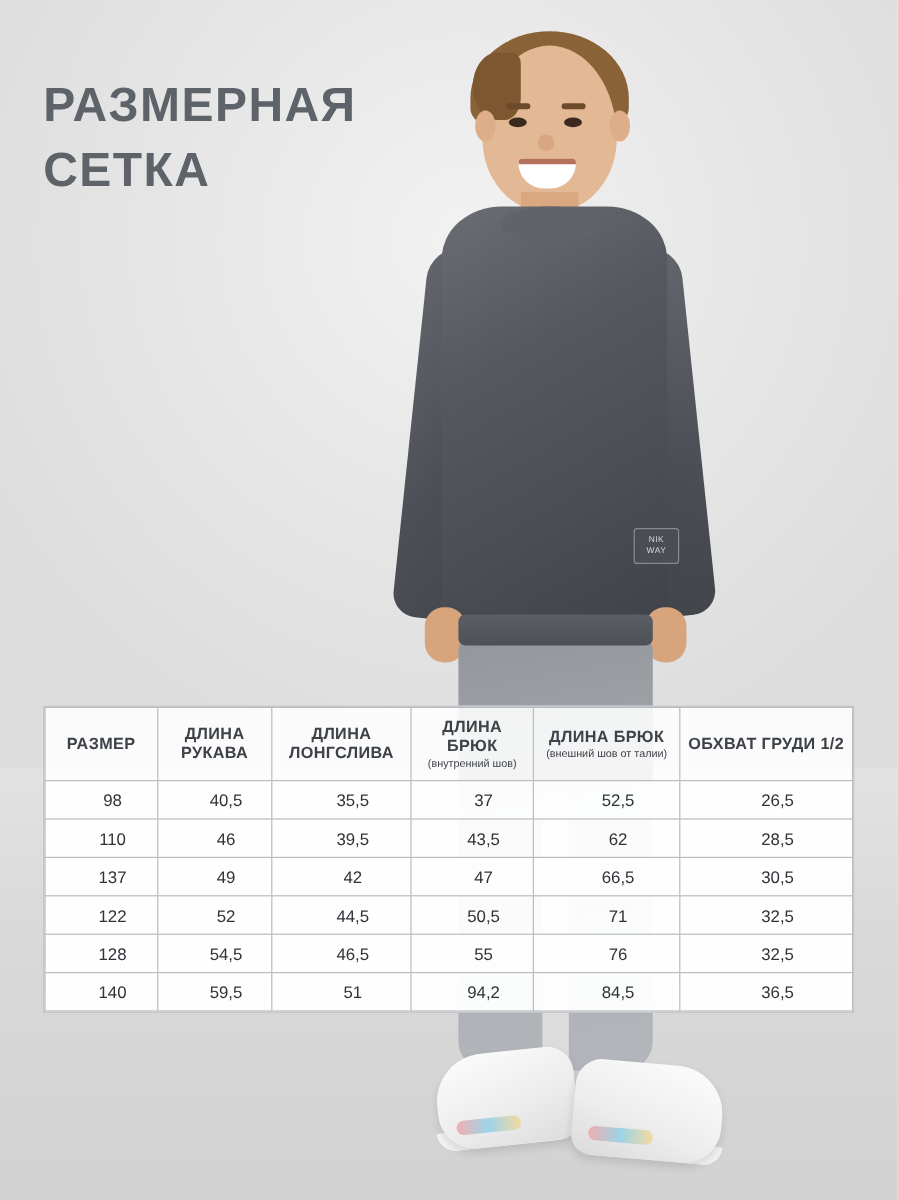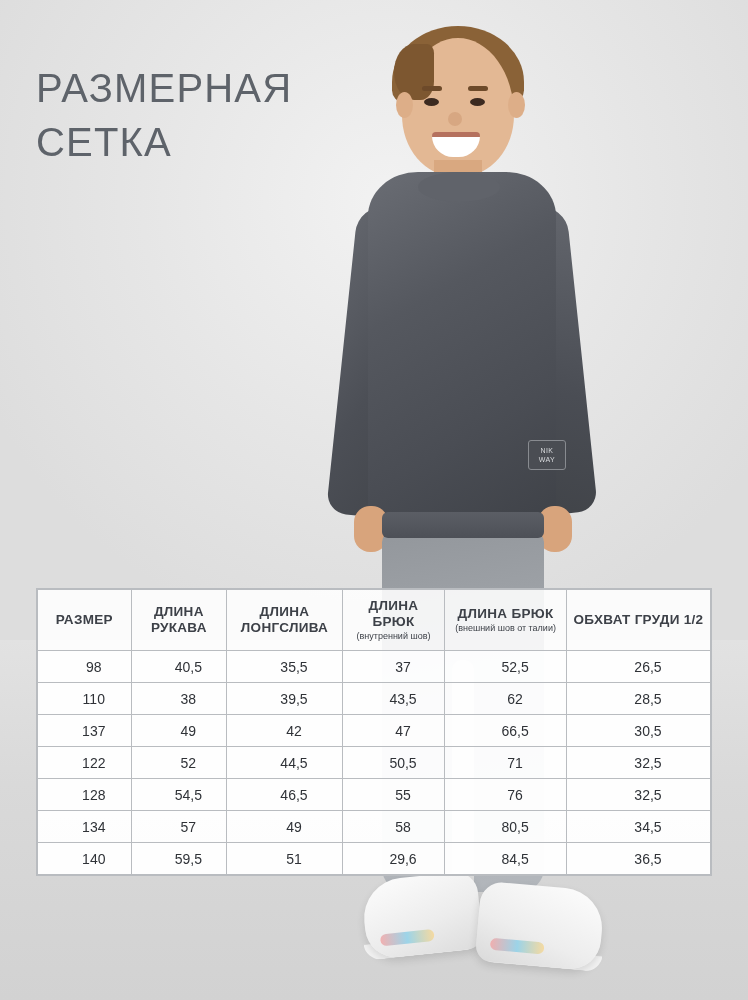--- a/index.html
+++ b/index.html
@@ -193,21 +193,21 @@
   }
   .shoe-sole-l { left: 34px; top: 918px; width: 116px; transform: rotate(-6deg); }
   .shoe-sole-r { left: 148px; top: 930px; width: 124px; transform: rotate(5deg); }
 
   
   .title {
     position: absolute;
     left: 36px; top: 62px;
     width: 330px;
     font-size: 40px;
-    font-weight: normal;
+    font-weight: bold;
     line-height: 1.34;
     letter-spacing: 1.2px;
     color: #5e636a;
     text-transform: uppercase;
   }
 
   
   .table-wrap {
     position: absolute;
     left: 36px; top: 588px;
@@ -351,21 +351,21 @@
         <tr>
           <td>98</td>
           <td>40,5</td>
           <td>35,5</td>
           <td>37</td>
           <td>52,5</td>
           <td>26,5</td>
         </tr>
         <tr>
           <td>110</td>
-          <td>38</td>
+          <td>46</td>
           <td>39,5</td>
           <td>43,5</td>
           <td>62</td>
           <td>28,5</td>
         </tr>
         <tr>
           <td>137</td>
           <td>49</td>
           <td>42</td>
           <td>47</td>
@@ -382,32 +382,24 @@
         </tr>
         <tr>
           <td>128</td>
           <td>54,5</td>
           <td>46,5</td>
           <td>55</td>
           <td>76</td>
           <td>32,5</td>
         </tr>
         <tr>
-          <td>134</td>
-          <td>57</td>
-          <td>49</td>
-          <td>58</td>
-          <td>80,5</td>
-          <td>34,5</td>
-        </tr>
-        <tr>
           <td>140</td>
           <td>59,5</td>
           <td>51</td>
-          <td>29,6</td>
+          <td>94,2</td>
           <td>84,5</td>
           <td>36,5</td>
         </tr>
       </tbody>
     </table>
   </div>
 
 </div>
 
 </body></html>

